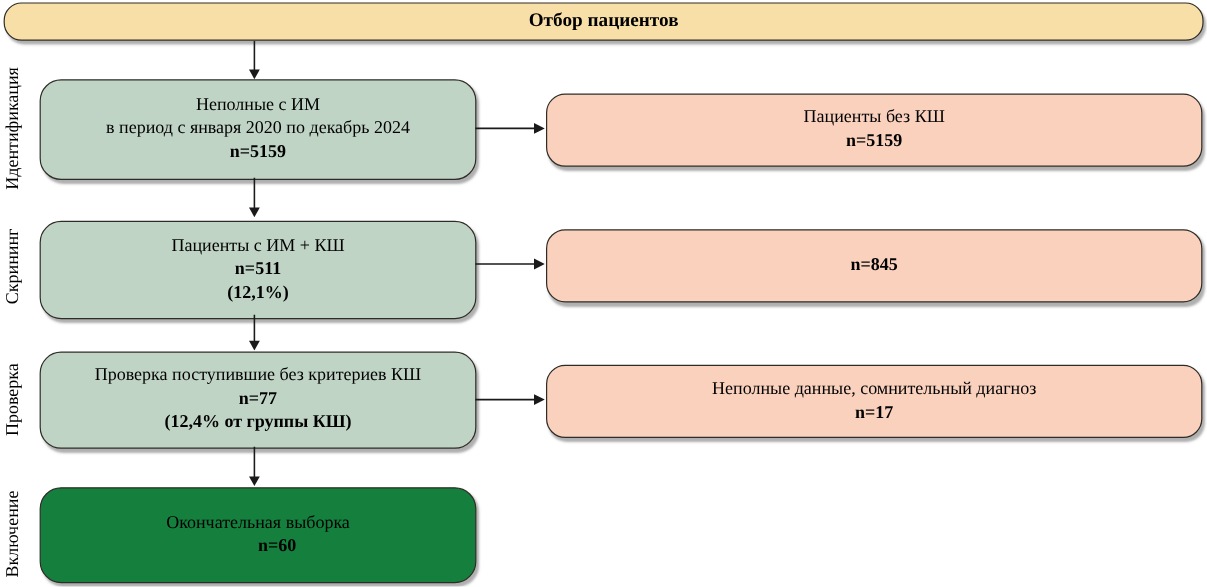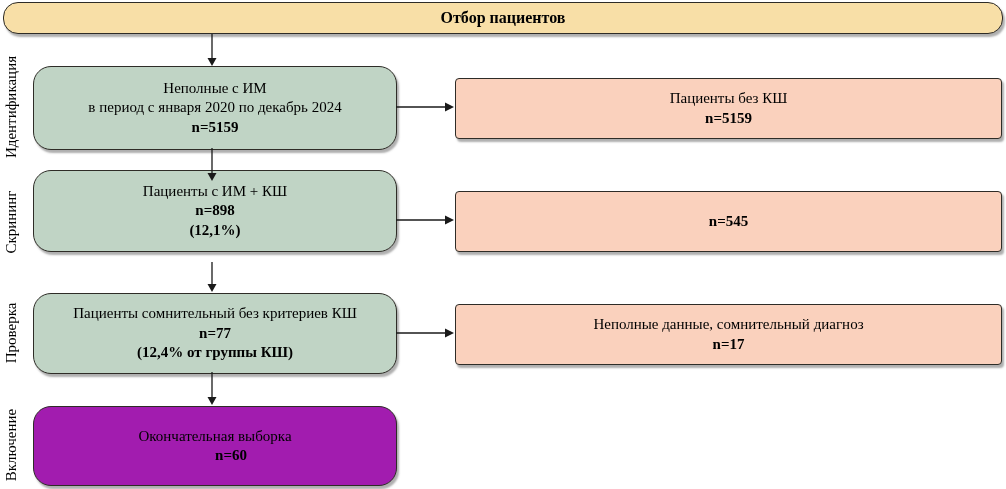--- a/index.html
+++ b/index.html
@@ -12,21 +12,21 @@
     border:1px solid #2e2c27;
     box-shadow:2px 3px 2px rgba(110,110,110,0.55);
     display:flex;flex-direction:column;justify-content:center;align-items:center;
     text-align:center;font-size:15px;line-height:1.3;
   }
   .header-box{
     left:3px;top:2px;width:998px;height:30px;border-radius:15px;
     font-weight:bold;font-size:16px;
   }
   .stage-box{left:33px;width:362px;border-radius:18px;}
-  .excl-box{left:455px;width:545px;border-radius:4px;}
+  .excl-box{left:455px;width:545px;border-radius:16px;}
   .side-label{
     position:absolute;height:22px;display:flex;align-items:center;justify-content:center;
     transform:rotate(-90deg);font-size:15px;white-space:nowrap;
   }
   .arrow{position:absolute;}
   svg line{stroke:#1a1a1a;stroke-width:1.3;}
   svg polygon{fill:#1a1a1a;}
 </style>
 </head>
 <body>
@@ -40,41 +40,41 @@
   <div class="side-label" style="left:-64px;top:96px;width:150px;">Идентификация</div>
   <div class="side-label" style="left:-39px;top:211px;width:100px;">Скрининг</div>
   <div class="side-label" style="left:-39px;top:322px;width:100px;">Проверка</div>
   <div class="side-label" style="left:-44px;top:434px;width:110px;">Включение</div>
 
   <div class="box stage-box" style="top: 66px; height: 82px; background: rgb(192, 212, 197); border-color: rgb(46, 44, 39);">
       <div>Неполные с ИМ</div>
       <div>в период с января 2020 по декабрь 2024</div>
       <div style="font-weight: bold;">n=5159</div>
     </div>
-  <div class="box stage-box" style="top: 170px; height: 80px; background: rgb(192, 212, 197); border-color: rgb(46, 44, 39);">
+  <div class="box stage-box" style="top: 184px; height: 80px; background: rgb(192, 212, 197); border-color: rgb(46, 44, 39);">
       <div>Пациенты с ИМ + КШ</div>
-      <div style="font-weight: bold;">n=898</div>
+      <div style="font-weight: bold;">n=511</div>
       <div style="font-weight: bold;">(12,1%)</div>
     </div>
   <div class="box stage-box" style="top: 293px; height: 79px; background: rgb(192, 212, 197); border-color: rgb(46, 44, 39);">
-      <div>Пациенты сомнительный без критериев КШ</div>
+      <div>Проверка поступившие без критериев КШ</div>
       <div style="font-weight: bold;">n=77</div>
       <div style="font-weight: bold;">(12,4% от группы КШ)</div>
     </div>
-  <div class="box stage-box" style="top: 406px; height: 78px; background: #a21caf; border-color: rgb(46, 44, 39); text-align: right;">
+  <div class="box stage-box" style="top: 406px; height: 78px; background: #15803d; border-color: rgb(46, 44, 39); text-align: right;">
       <div>Окончательная выборка</div>
       <div style="font-weight: bold; margin-left: 32px;">n=60</div>
     </div>
 
   <div class="box excl-box" style="top: 78px; height: 59px; background: rgb(250, 209, 189); border-color: rgb(46, 44, 39);">
       <div>Пациенты без КШ</div>
       <div style="font-weight: bold;">n=5159</div>
     </div>
   <div class="box excl-box" style="top: 191px; height: 59px; background: rgb(250, 209, 189); border-color: rgb(46, 44, 39);">
-      <div style="font-weight: bold;">n=545</div>
+      <div style="font-weight: bold;">n=845</div>
     </div>
   <div class="box excl-box" style="top: 304px; height: 59px; background: rgb(250, 209, 189); border-color: rgb(46, 44, 39);">
       <div>Неполные данные, сомнительный диагноз</div>
       <div style="font-weight: bold;">n=17</div>
     </div>
 
   <svg class="arrow" style="left:206px;top:34px;" width="12" height="32">
     <line x1="6" y1="0" x2="6" y2="25"></line>
       <polygon points="1.5,24 10.5,24 6,32"></polygon>
   </svg>

